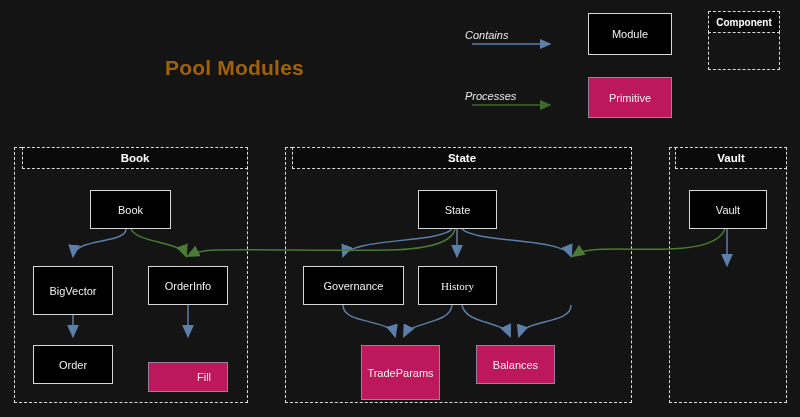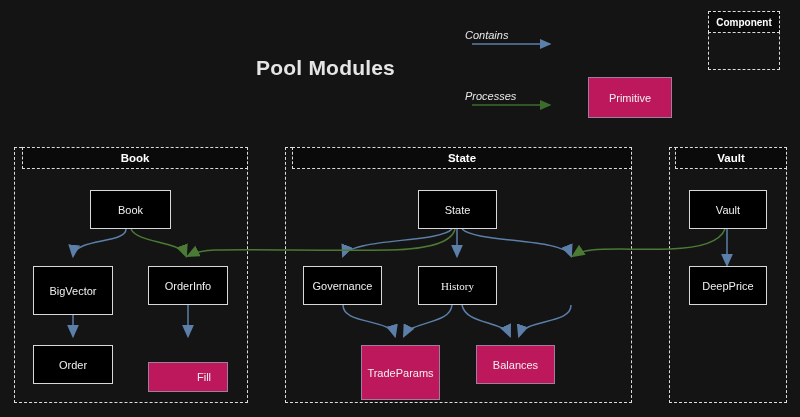--- a/index.html
+++ b/index.html
@@ -16,22 +16,22 @@
     font-family: "Liberation Sans", sans-serif;
     -webkit-font-smoothing: antialiased;
   }
 
   
   .title {
     position: absolute;
     left: 165px;
     top: 56px;
     width: 230px;
-    text-align: right;
-    color: #e5e5e5;
+    text-align: left;
+    color: #a16207;
     font-size: 21px;
     font-weight: bold;
     letter-spacing: 0.2px;
     white-space: nowrap;
   }
 
   
   .legend-label {
     position: absolute;
     color: #e8e8e8;
@@ -139,20 +139,23 @@
   <div class="legend-label" style="left:465px; top:90px; width:94px;">Processes</div>
   <svg class="legend-arrow" style="left:472px; top:99px;" width="88" height="14" viewBox="0 0 88 14">
     <defs>
       <marker id="lg-green" markerWidth="8" markerHeight="7" refX="7" refY="3.5" orient="auto">
         <path d="M0,0 L8,3.5 L0,7 z" fill="#3c6b2c"></path>
       </marker>
     </defs>
     <line x1="0" y1="6" x2="78" y2="6" stroke="#3c6b2c" stroke-width="1.5" marker-end="url(#lg-green)"></line>
   </svg>
 
+  <div class="node module" style="left:588px; top:13px; width:84px; height:42px;">
+    <span>Module</span>
+  </div>
 
   <div class="node primitive" style="left:588px; top:77px; width:84px; height:41px;">
     <span>Primitive</span>
   </div>
 
   <div class="legend-comp" style="left:708px; top:11px; width:72px; height:59px;"></div>
   <div class="legend-comp-header" style="left:708px; top:11px; width:72px; height:22px;">
     <span>Component</span>
   </div>
 
@@ -227,33 +230,30 @@
   <div class="node module" style="left:33px; top:345px; width:80px; height:39px;">
     <span>Order</span>
   </div>
   <div class="node primitive" style="left:148px; top:362px; width:80px; height:30px;padding-left:32px;">
     <span>Fill</span>
   </div>
 
   <div class="node module" style="left:418px; top:190px; width:79px; height:39px;">
     <span>State</span>
   </div>
-  <div class="node module" style="left:303px; top:266px; width:79px; height:39px;">
+  <div class="node module" style="left:303px; top:266px; width:101px; height:39px;">
     <span>Governance</span>
   </div>
   <div class="node module" style="left:418px; top:266px; width:79px; height:39px;font-family:Liberation Serif, serif;">
     <span>History</span>
   </div>
   <div class="node primitive" style="left:361px; top:345px; width:79px; height:55px;">
     <span>TradeParams</span>
   </div>
   <div class="node primitive" style="left:476px; top:345px; width:79px; height:39px;">
     <span>Balances</span>
   </div>
 
   <div class="node module" style="left:689px; top:190px; width:78px; height:39px;">
     <span>Vault</span>
   </div>
-  <div class="node module" style="left:689px; top:266px; width:78px; height:39px;">
-    <span>DeepPrice</span>
-  </div>
 
 </div>
 
 </body></html>

